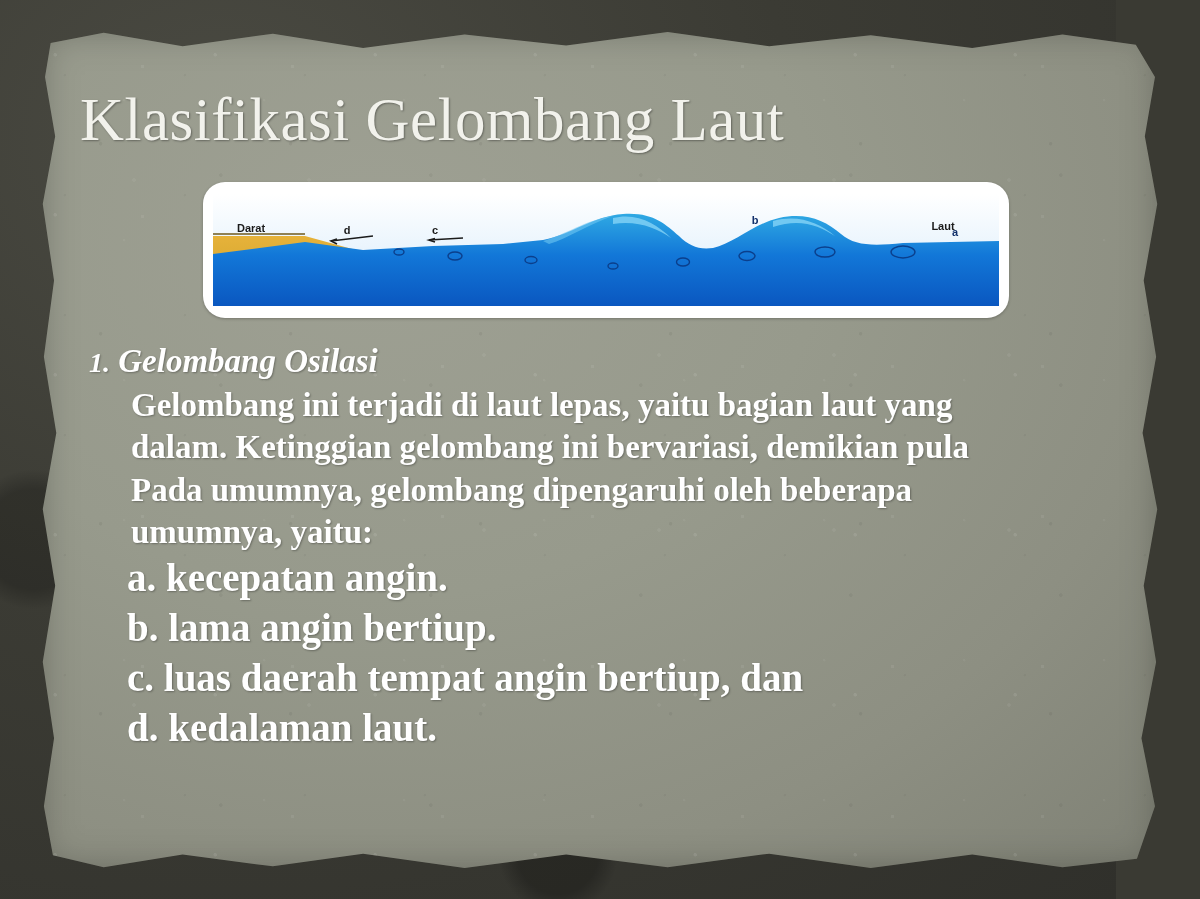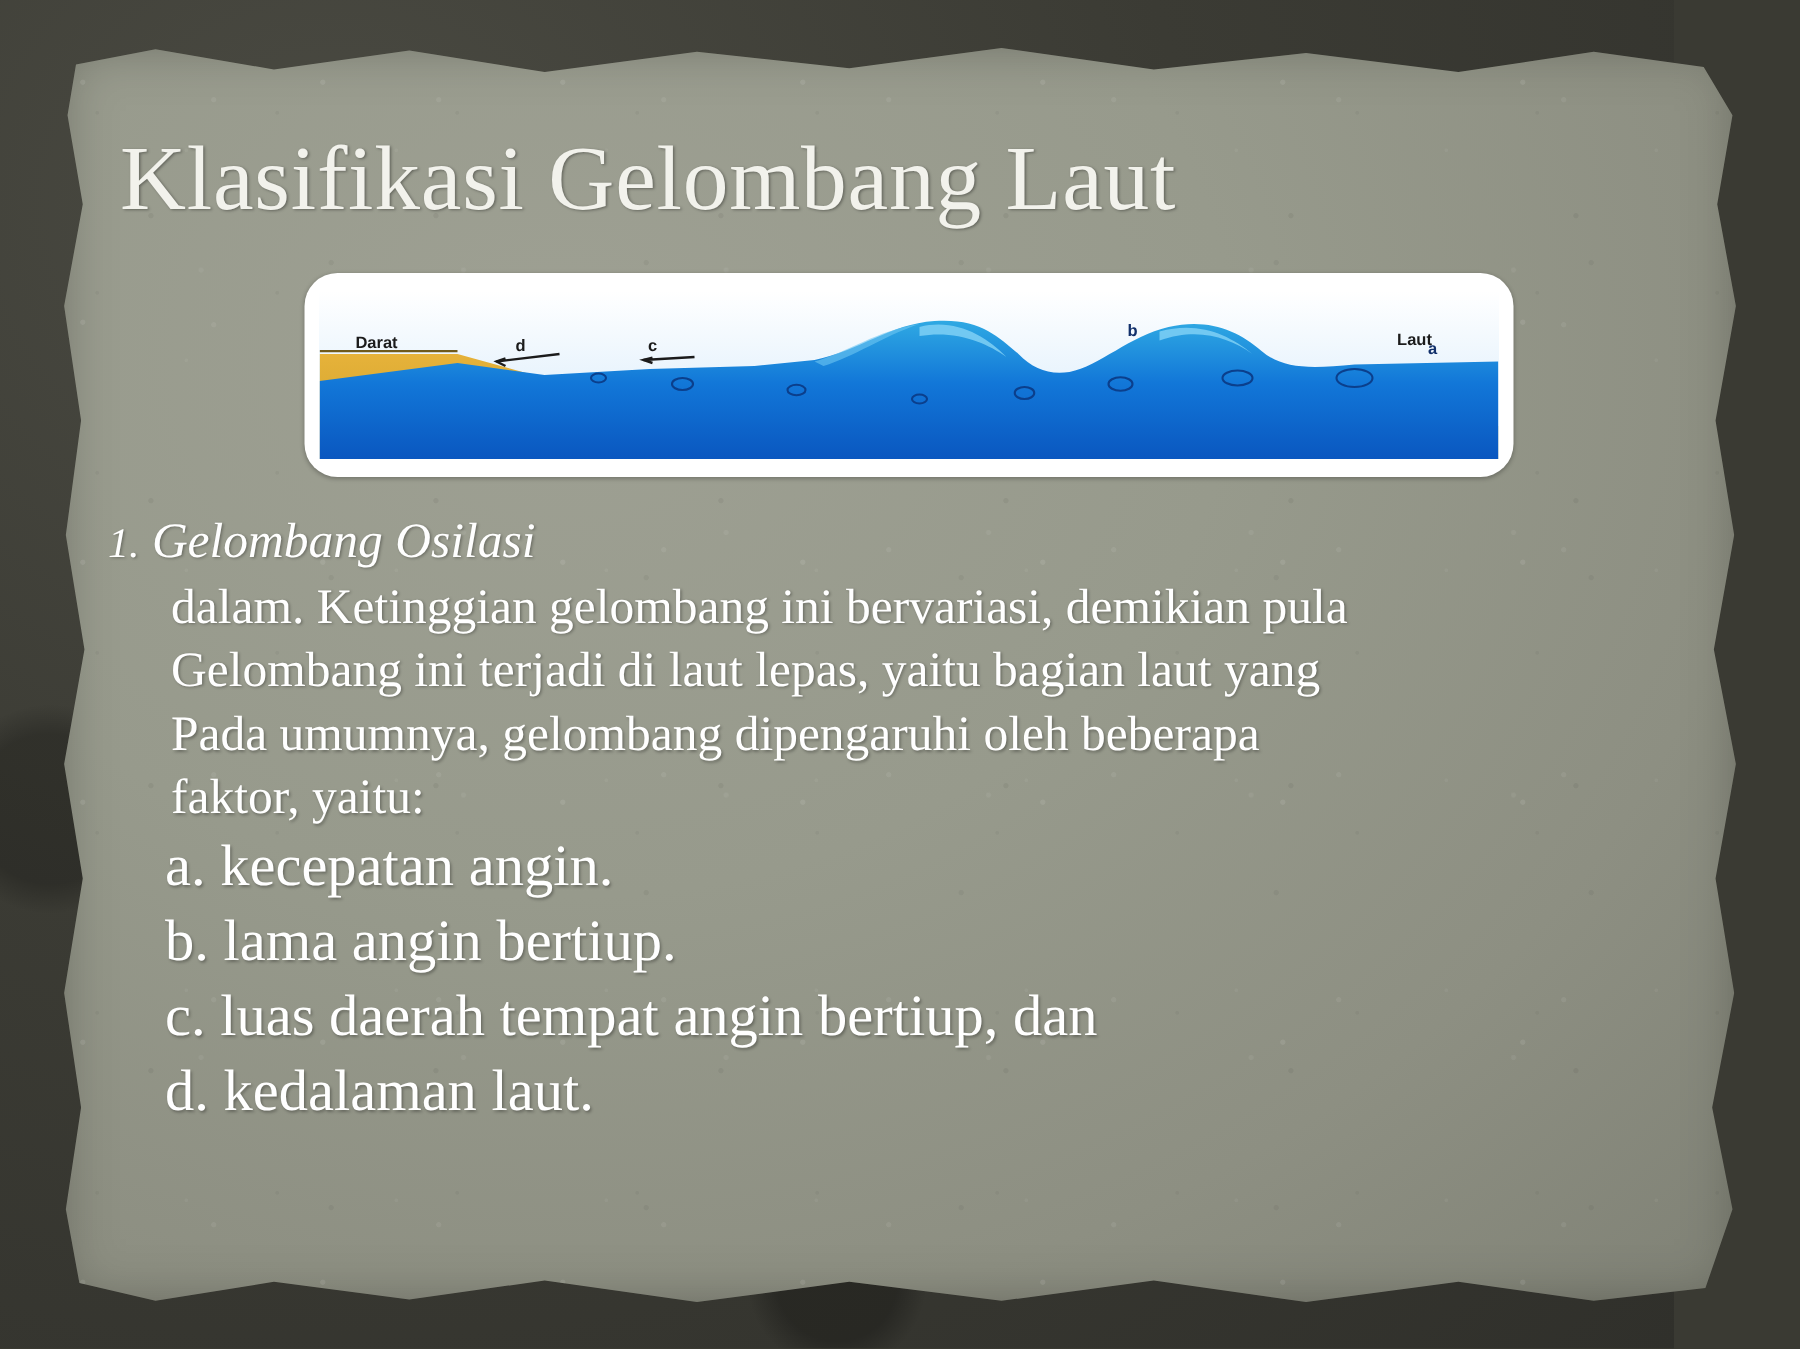--- a/index.html
+++ b/index.html
@@ -109,27 +109,28 @@
     width: 786px;
     height: 112px;
     overflow: hidden;
     background: linear-gradient(#ffffff 0%, #cfe8fb 55%, #bfe0fa 100%);
   }
   #figure svg { display: block; }
 
   
   #body {
     position: absolute;
-    left: 72px;
+    left: 89px;
     top: 340px;
     width: 1070px;
     color: #ffffff;
     font-size: 33px;
     line-height: 1.28;
     text-shadow: 1px 1px 2px rgba(0,0,0,0.30);
+    font-weight: bold;
   }
   .heading-line {
     font-style: italic;
     font-size: 33px;
     margin-bottom: 2px;
   }
   .heading-num {
     font-style: italic;
     font-size: 28px;
   }
@@ -219,24 +220,24 @@
     </div>
   </div>
 
   <div id="body">
 
     <div class="heading-line">
       <span class="heading-num">1.</span>
       <span>Gelombang Osilasi</span>
     </div>
 
+    <div class="para">Gelombang ini terjadi di laut lepas, yaitu bagian laut yang</div>
     <div class="para">dalam. Ketinggian gelombang ini bervariasi, demikian pula</div>
-    <div class="para">Gelombang ini terjadi di laut lepas, yaitu bagian laut yang</div>
     <div class="para">Pada umumnya, gelombang dipengaruhi oleh beberapa</div>
-    <div class="para">faktor, yaitu:</div>
+    <div class="para">umumnya, yaitu:</div>
 
     <div class="list-item">a. kecepatan angin.</div>
     <div class="list-item">b. lama angin bertiup.</div>
     <div class="list-item">c. luas daerah tempat angin bertiup, dan</div>
     <div class="list-item">d. kedalaman laut.</div>
 
   </div>
 
 </div>
 

